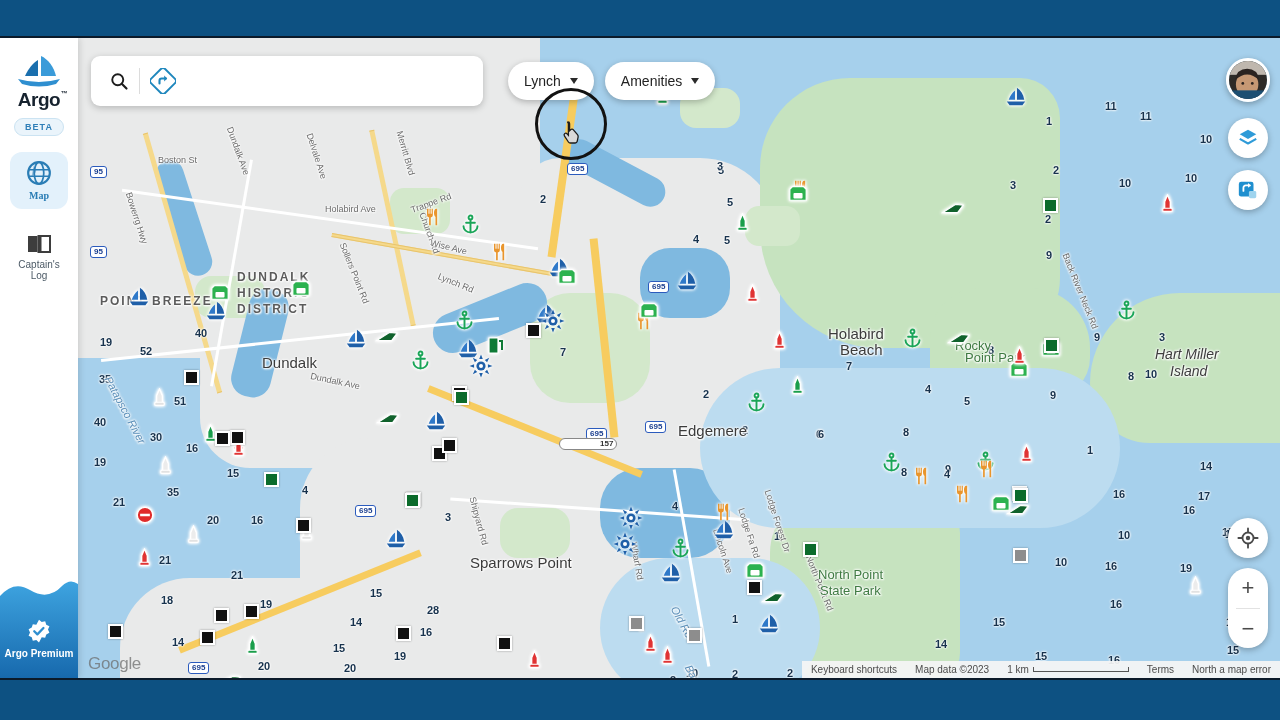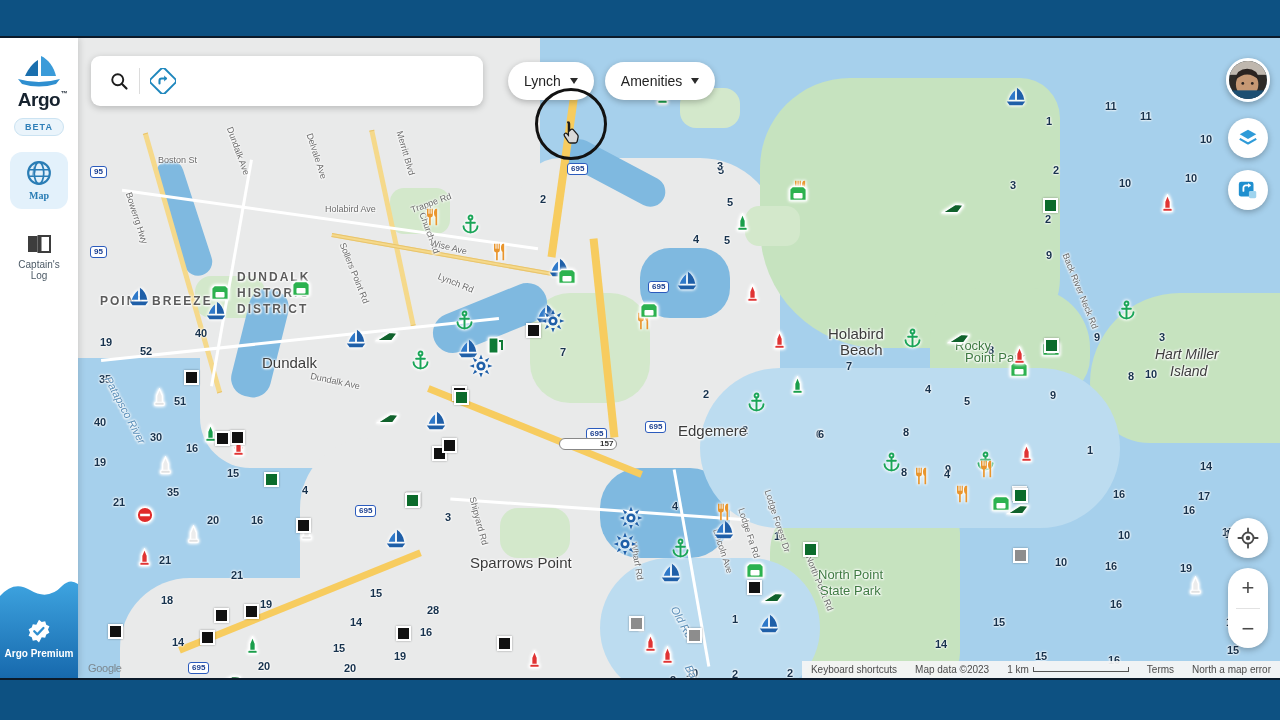--- a/index.html
+++ b/index.html
@@ -170,21 +170,21 @@
     position:absolute; right:0; bottom:0; height:17px; z-index:35;
     display:flex; align-items:center; background:rgba(245,245,245,.93);
     font-size:10px; color:#4b4b4b;
   }
   .attrib-item { padding:0 9px; white-space:nowrap; cursor:pointer; }
   .attrib-static { cursor:default; }
   #scale-wrap { display:flex; align-items:center; gap:4px; padding:0 9px; }
   #scale-bar { width:96px; height:5px; border:1px solid #555; border-top:none; }
   #gmaps-logo {
     position:absolute; left:88px; bottom:4px; z-index:35;
-    font-size:11px; font-weight:500; color:#6b6b6b; opacity:.72; letter-spacing:-.3px;
+    font-size:17px; font-weight:500; color:#6b6b6b; opacity:.72; letter-spacing:-.3px;
     font-family:"Liberation Sans", sans-serif;
   }
 </style>
 </head>
 <body>
 
 <div id="letterbox-top"></div>
 <div id="letterbox-bottom"></div>
 
 <div id="viewport">

